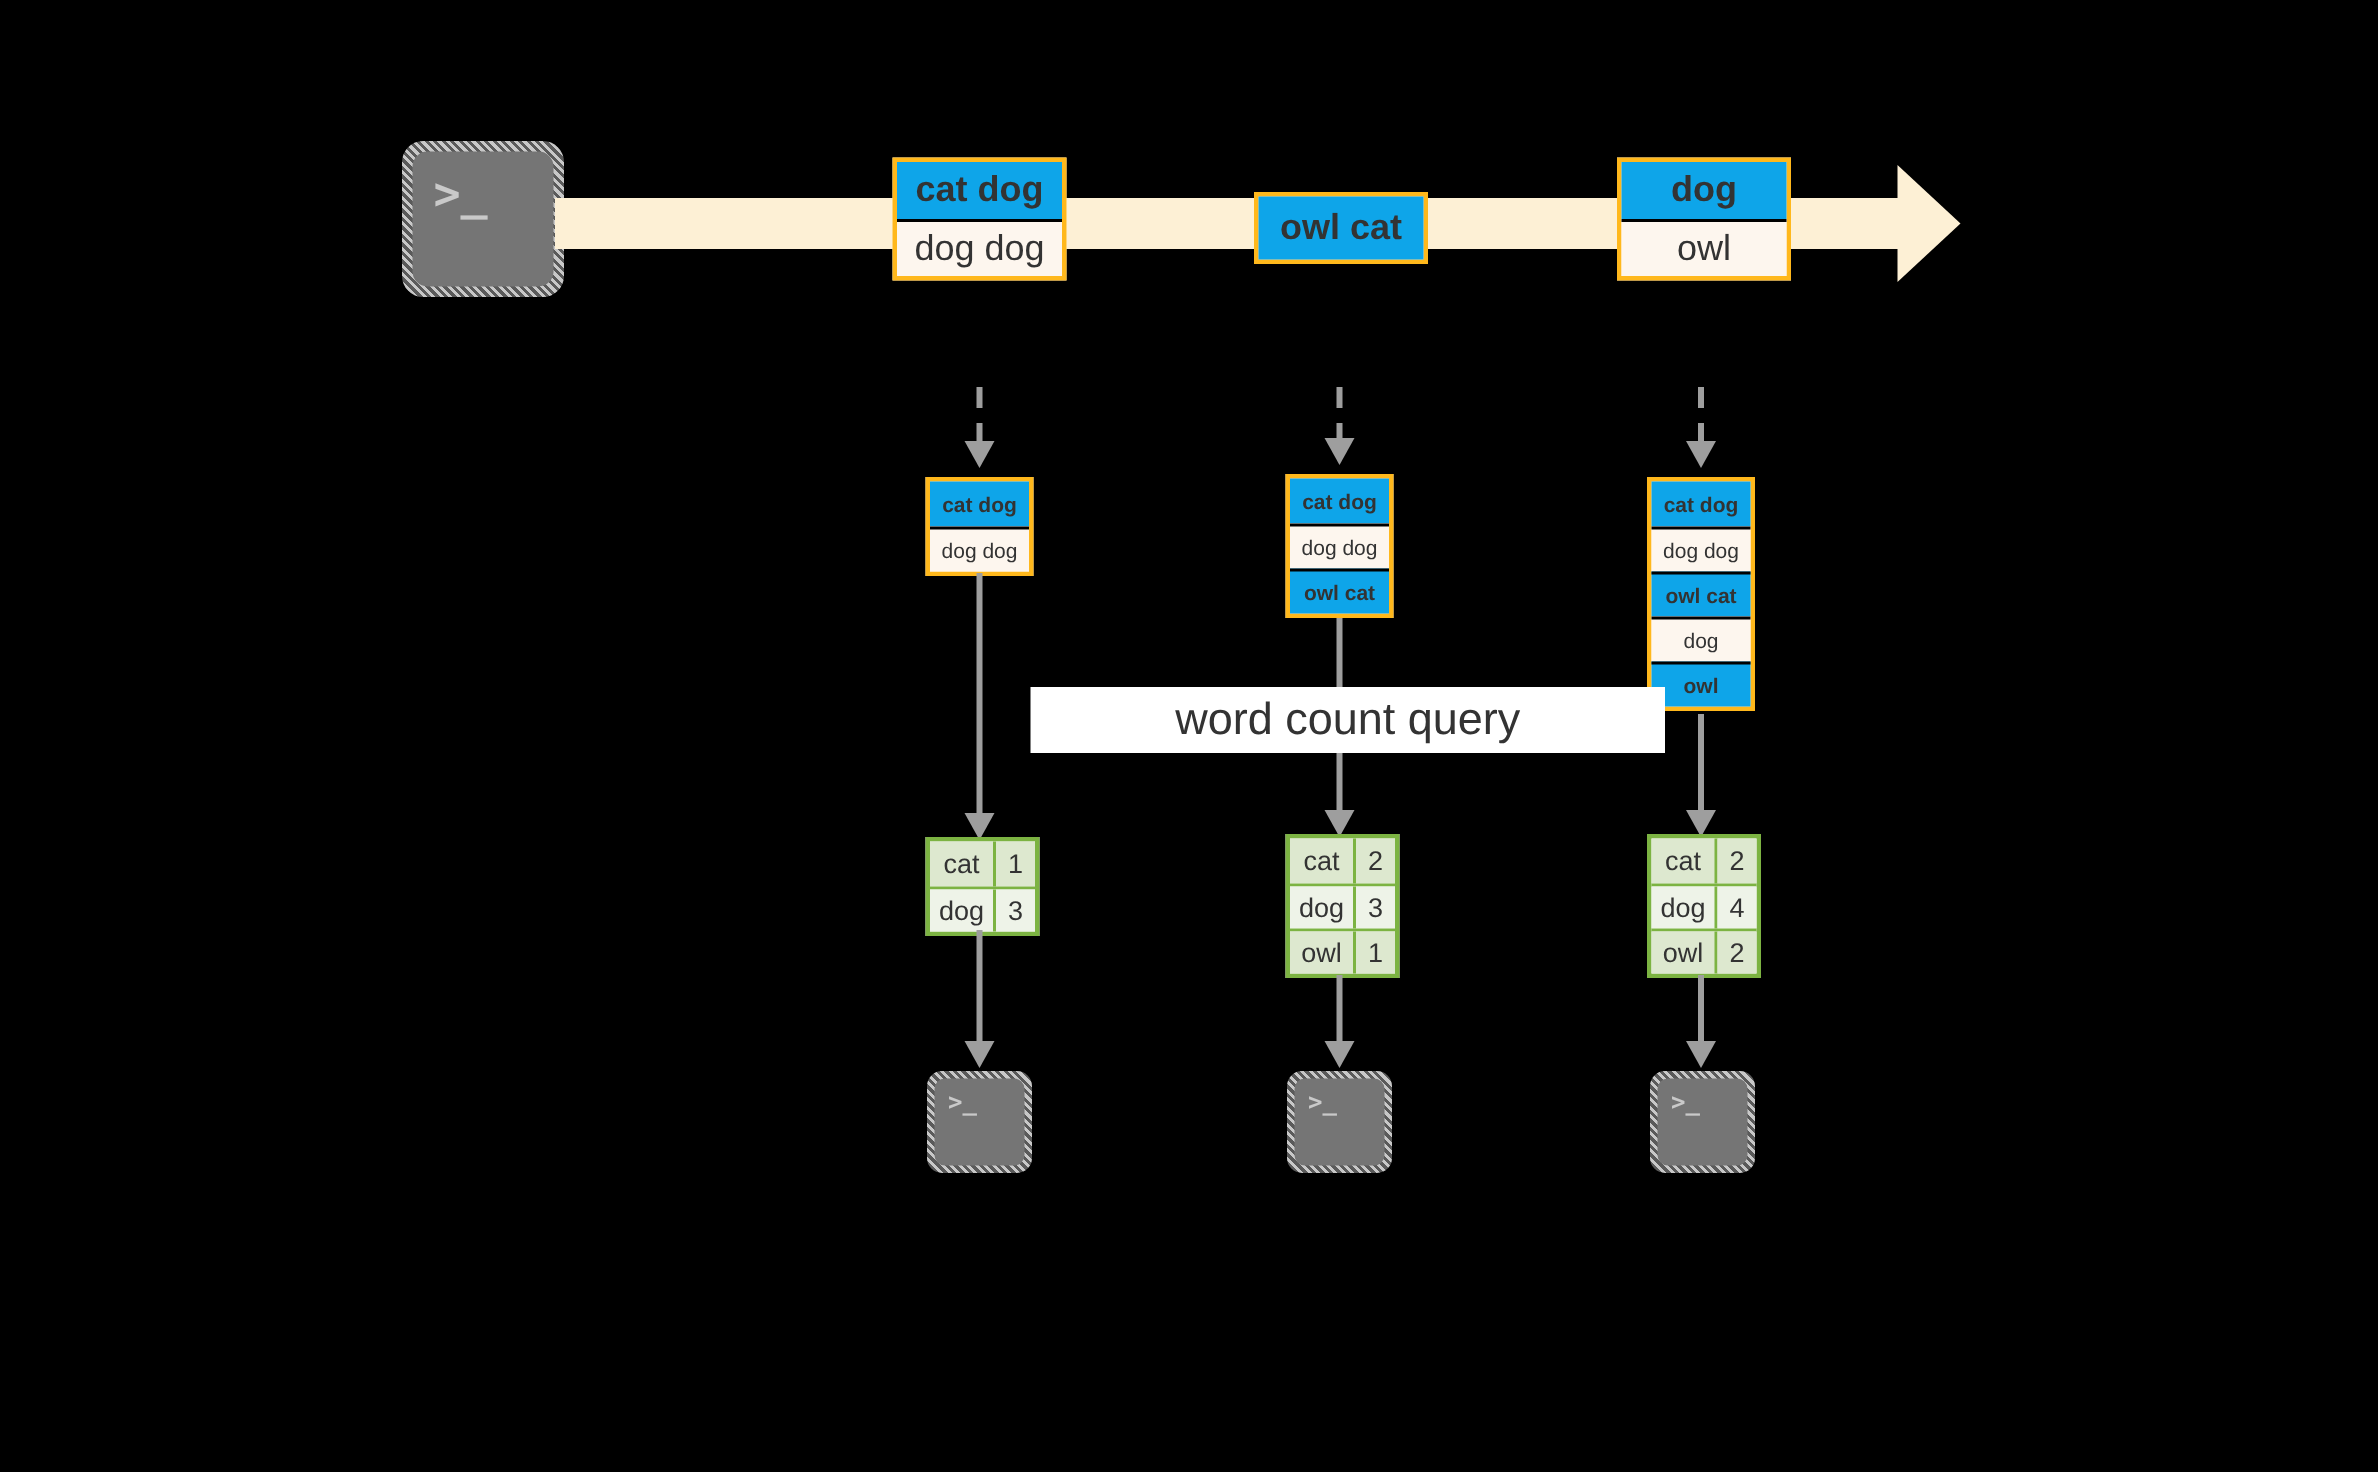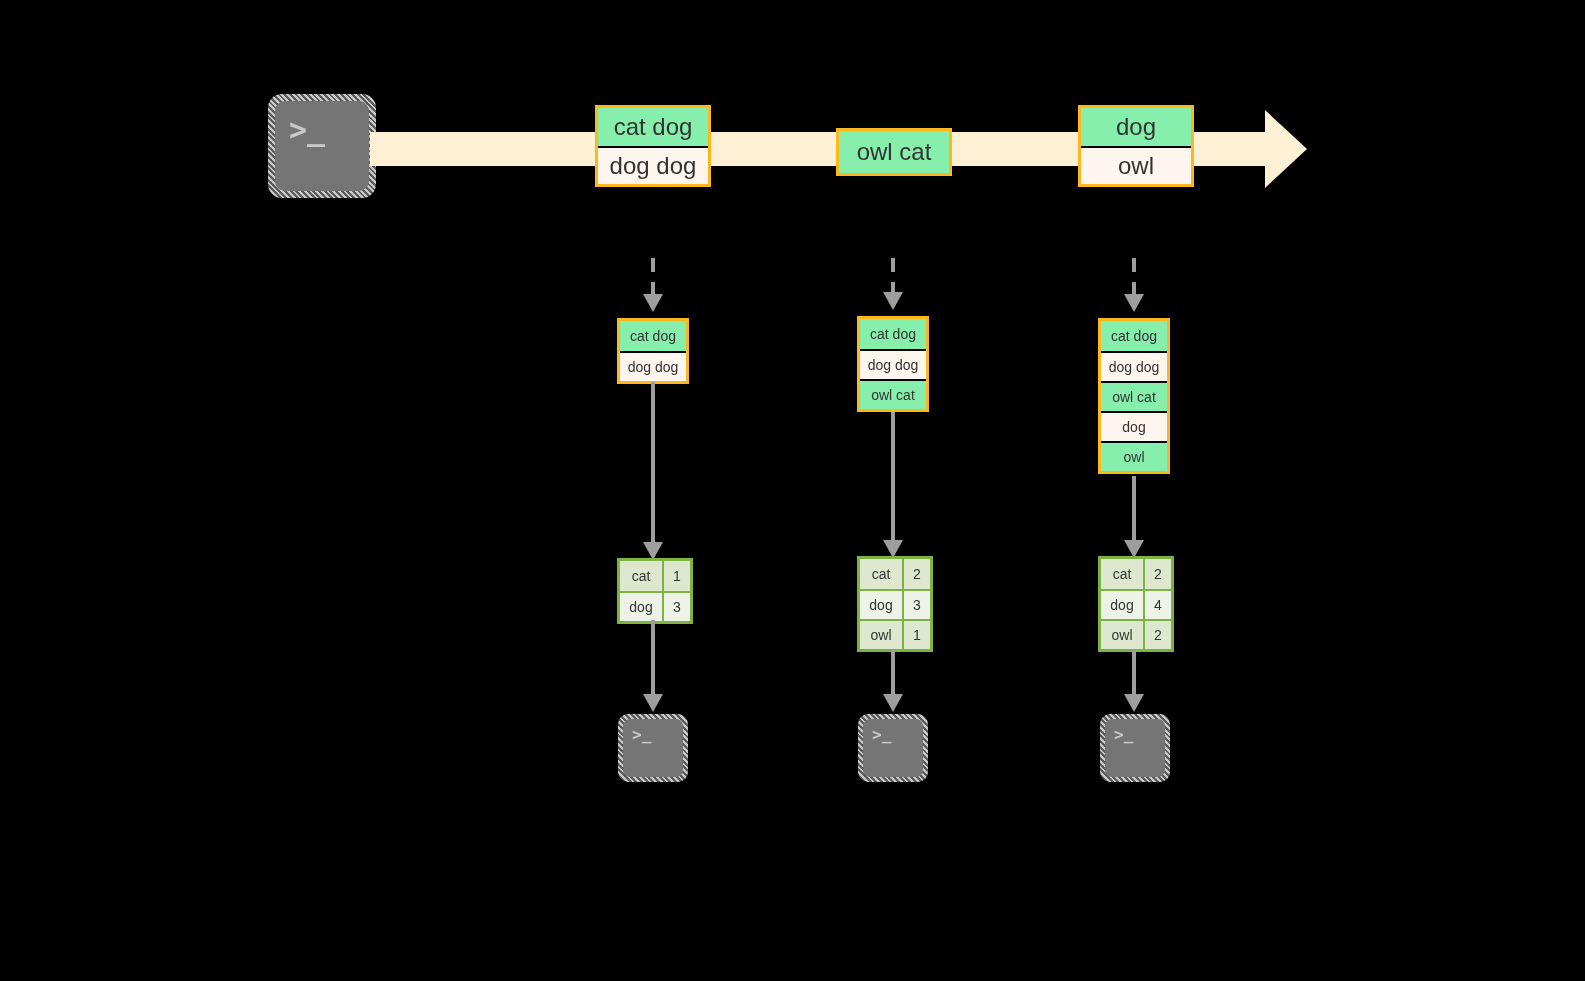--- a/index.html
+++ b/index.html
@@ -72,21 +72,21 @@
   }
   .rec-row {
     box-sizing: border-box;
     display: flex;
     align-items: center;
     justify-content: center;
     color: #333333;
     white-space: nowrap;
     overflow: hidden;
   }
-  .rec-row.odd  { background: #86efac; }
+  .rec-row.odd  { background: #0ea5e9; font-weight: bold; }
   .rec-row.even { background: #fdf6ee; }
   .rec-row + .rec-row { border-top: 2px solid #000000; }
 
   
   .rec-stack.big .rec-row { font-size: 24px; height: 38px; }
   .rec-stack.big { width: 116px; }
 
   
   .rec-stack.small { width: 72px; }
   .rec-stack.small .rec-row { font-size: 14px; height: 30px; }
@@ -104,21 +104,21 @@
     display: flex;
     box-sizing: border-box;
     height: 30px;
   }
   .res-row + .res-row { border-top: 2px solid #7cb342; }
   .res-cell {
     box-sizing: border-box;
     display: flex;
     align-items: center;
     justify-content: center;
-    font-size: 14px;
+    font-size: 18px;
     color: #333333;
   }
   .res-cell.key { width: 44px; border-right: 2px solid #7cb342; }
   .res-cell.val { width: 26px; }
   .res-row.odd  .res-cell { background: #dde8cf; }
   .res-row.even .res-cell { background: #eef3e8; }
 
   
   .conn {
     position: absolute;
@@ -283,14 +283,17 @@
 
   <div class="conn" style="left:1132px; top:650px; height:50px;"></div>
   <div class="conn-head" style="left:1124px; top:694px;"></div>
 
   <div class="terminal" style="left:1100px; top:714px; width:70px; height:68px; border-radius:10px; padding:5px;">
     <div class="terminal-inner" style="border-radius:7px; padding:8px 0 0 9px;">
       <span class="prompt" style="font-size:16px;">&gt;_</span>
     </div>
   </div>
 
+  <div class="query-banner" style="left:687px; top:458px; width:423px; height:44px;">
+    <span>word count query</span>
+  </div>
 
 </div>
 
 </body></html>

